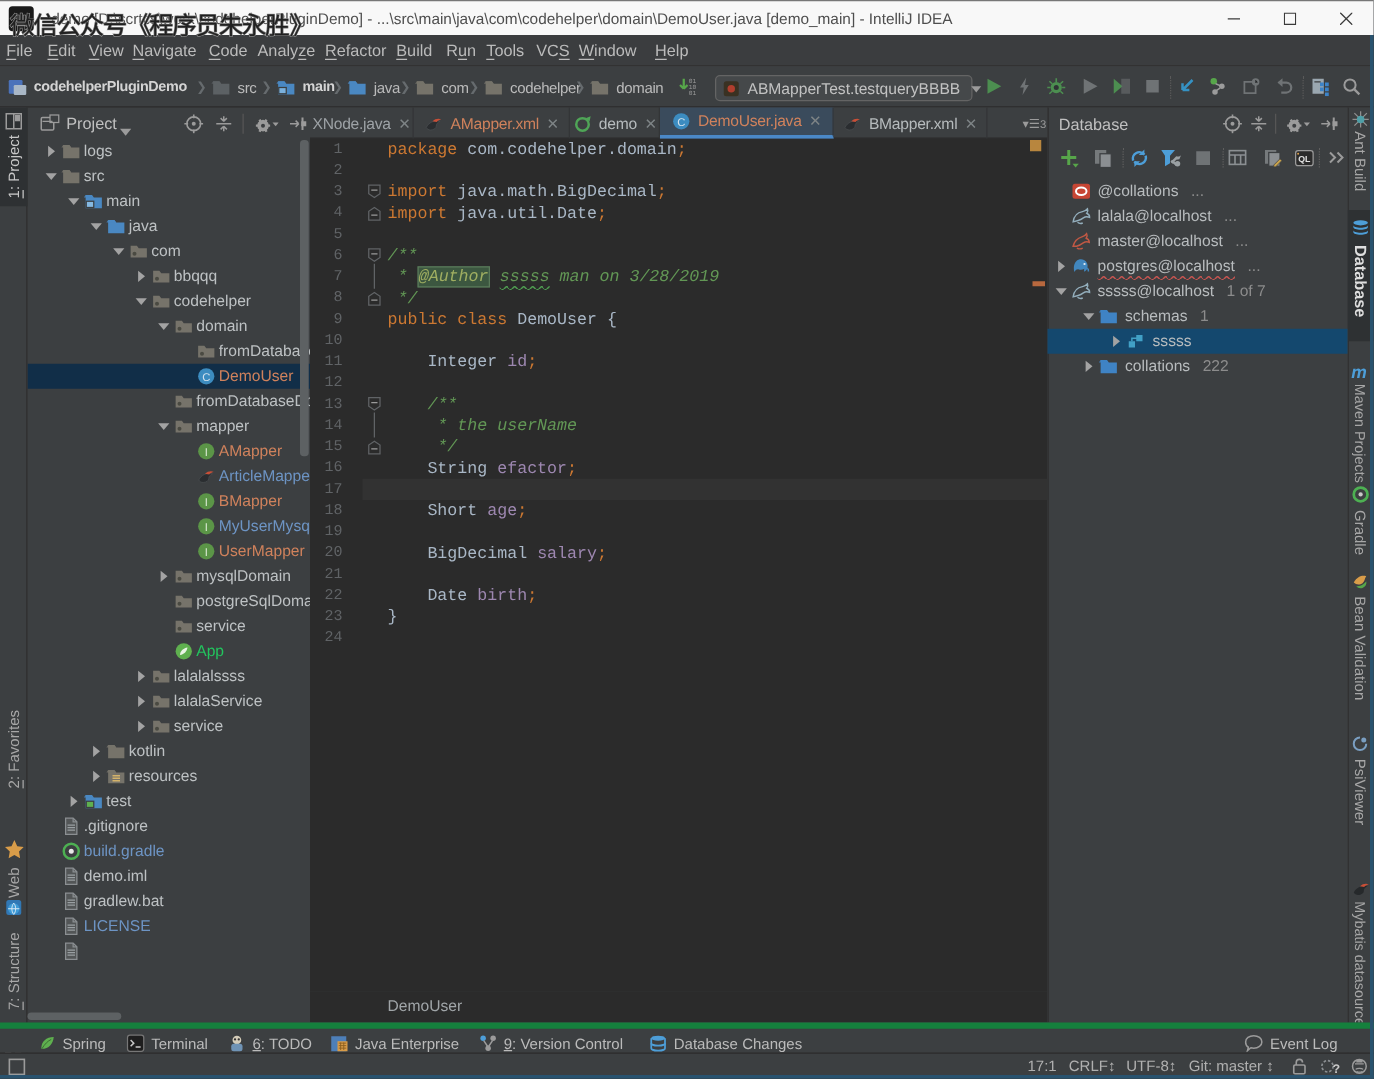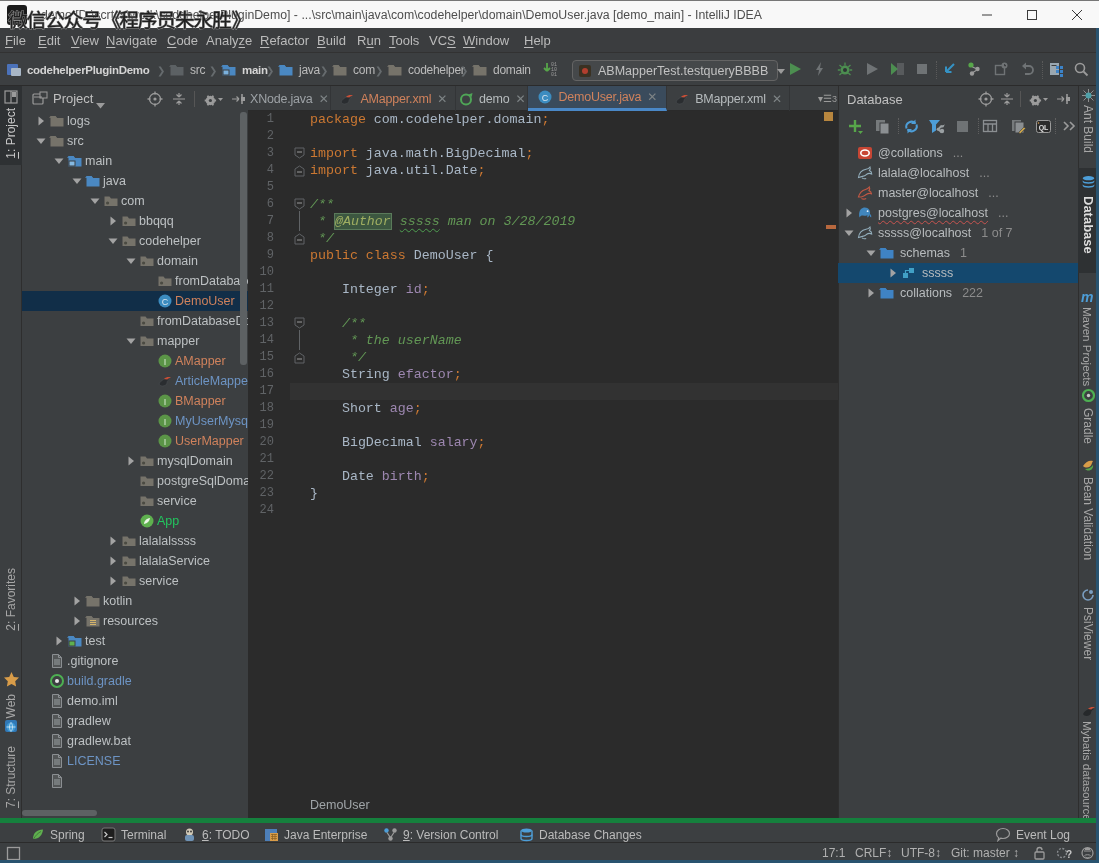--- a/index.html
+++ b/index.html
@@ -736,31 +736,20 @@
       </div>
       <div class="row " style="padding-left:10px">
         <span class="ab"></span>
         <span class="ib"><svg width="16" height="16" viewBox="0 0 16 16" style="">
             <path d="M3.5 1.5h6l3 3v10h-9z" fill="#535657" stroke="#8b8f92" stroke-width="1"></path>
             <path d="M9.5 1.5v3h3" fill="none" stroke="#8b8f92" stroke-width="1"></path>
             <g stroke="#9aa0a3" stroke-width="1">
               <path d="M5 7h6M5 9h6M5 11h6"></path>
             </g>
           </svg></span>
-        <span class="lb" style="">gradlew</span>
-      </div>
-      <div class="row " style="padding-left:10px">
-        <span class="ab"></span>
-        <span class="ib"><svg width="16" height="16" viewBox="0 0 16 16" style="">
-            <path d="M3.5 1.5h6l3 3v10h-9z" fill="#535657" stroke="#8b8f92" stroke-width="1"></path>
-            <path d="M9.5 1.5v3h3" fill="none" stroke="#8b8f92" stroke-width="1"></path>
-            <g stroke="#9aa0a3" stroke-width="1">
-              <path d="M5 7h6M5 9h6M5 11h6"></path>
-            </g>
-          </svg></span>
         <span class="lb" style="">gradlew.bat</span>
       </div>
       <div class="row " style="padding-left:10px">
         <span class="ab"></span>
         <span class="ib"><svg width="16" height="16" viewBox="0 0 16 16" style="">
             <path d="M3.5 1.5h6l3 3v10h-9z" fill="#535657" stroke="#8b8f92" stroke-width="1"></path>
             <path d="M9.5 1.5v3h3" fill="none" stroke="#8b8f92" stroke-width="1"></path>
             <g stroke="#9aa0a3" stroke-width="1">
               <path d="M5 7h6M5 9h6M5 11h6"></path>
             </g>

